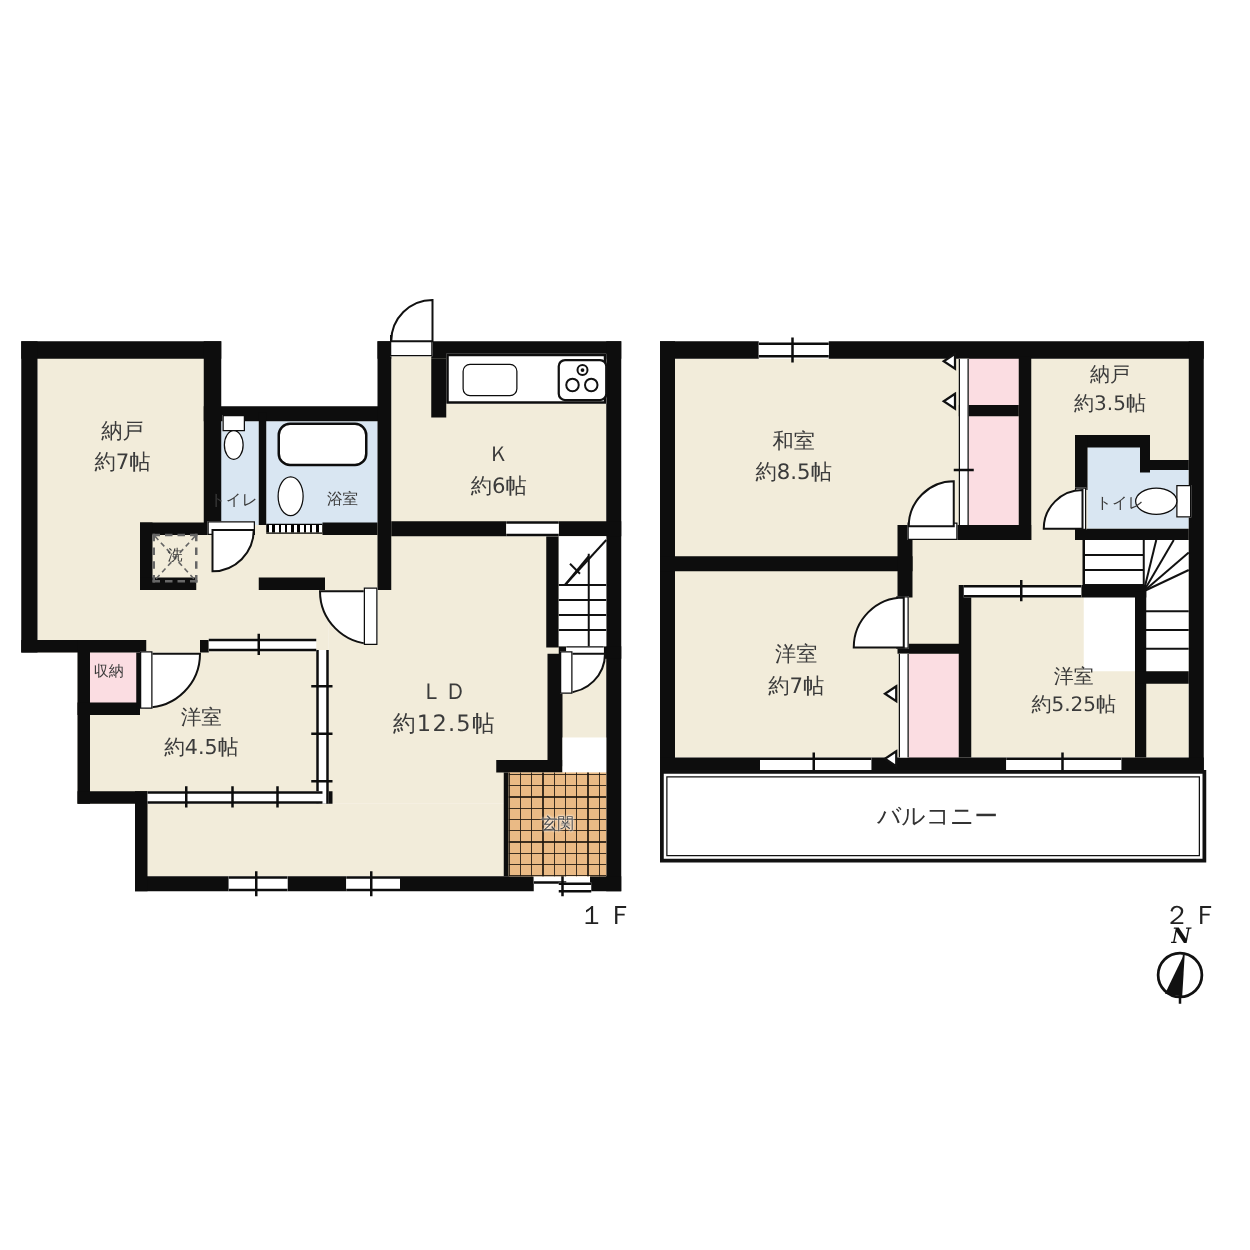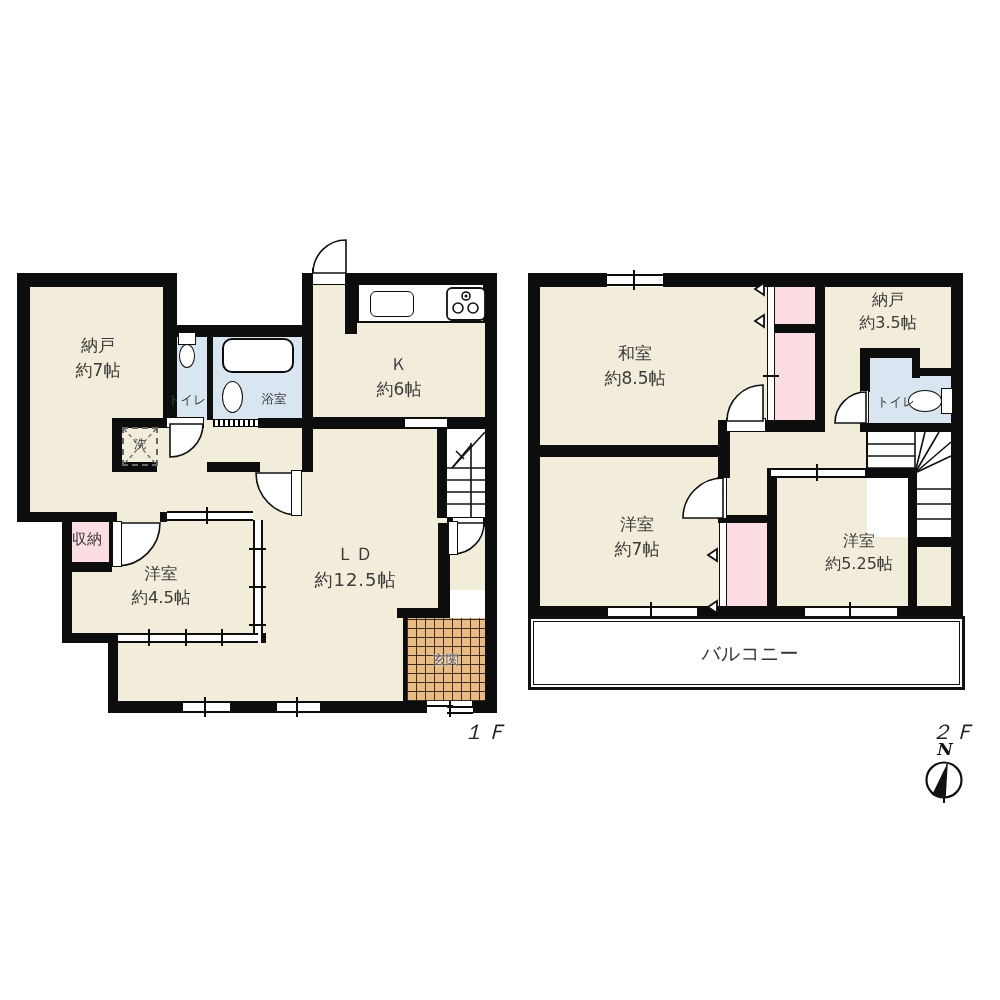--- a/index.html
+++ b/index.html
@@ -14,21 +14,21 @@
   .win{position:absolute;background:#fff;border-top:2px solid var(--wall);border-bottom:2px solid var(--wall);box-sizing:border-box;}
   .win.v{border:none;border-left:2px solid var(--wall);border-right:2px solid var(--wall);}
   .opening{position:absolute;background:#fff;border-top:2px solid var(--wall);border-bottom:2px solid var(--wall);box-sizing:border-box;}
   .tick{position:absolute;background:var(--wall);}
   .leaf{position:absolute;background:#fff;border:1.5px solid var(--wall);box-sizing:border-box;}
   .arc{position:absolute;overflow:visible;}
   .fixture{position:absolute;background:#fff;border:2px solid var(--wall);box-sizing:border-box;}
   .rlabel{position:absolute;text-align:center;color:#3b3b3b;line-height:1.45;white-space:nowrap;}
   .rlabel .nm,.rlabel .sz{display:block;}
   .small{font-size:12.5px;}
-  .floorlabel{position:absolute;font-size:21px;color:#222;letter-spacing:2px;font-style:italic;}
+  .floorlabel{position:absolute;font-size:21px;color:#222;letter-spacing:2px;}
   .tile{position:absolute;background-color:var(--tile);
     background-image:repeating-linear-gradient(0deg,rgba(30,22,14,.85) 0 1px,transparent 1px 9px),
                      repeating-linear-gradient(90deg,rgba(30,22,14,.85) 0 1px,transparent 1px 9px);}
   .dashedbox{position:absolute;border:2px dashed #666;box-sizing:border-box;}
   svg{position:absolute;overflow:visible;}
 </style>
 </head>
 <body>
 
 <div id="canvas">
@@ -174,21 +174,21 @@
     <div class="rlabel small" style="left:252px;top:390px;width:44px"><span>浴室</span></div>
     <div class="rlabel small" style="left:124px;top:436px;width:32px;font-size:12px"><span>洗</span></div>
     <div class="rlabel" style="left:360px;top:352px;width:78px;font-size:17px">
       <span class="nm">Ｋ</span>
         <span class="sz">約6帖</span>
     </div>
     <div class="rlabel" style="left:298px;top:541px;width:115px;font-size:18px;letter-spacing:1px">
       <span class="nm">ＬＤ</span>
         <span class="sz">約12.5帖</span>
     </div>
-    <div class="rlabel" style="left:64px;top:529px;width:46px;font-size:15px"><span>収納</span></div>
+    <div class="rlabel" style="left:64px;top:529px;width:46px;font-size:12px"><span>収納</span></div>
     <div class="rlabel" style="left:105px;top:562px;width:112px;font-size:16.5px">
       <span class="nm">洋室</span>
         <span class="sz">約4.5帖</span>
     </div>
     <div class="rlabel" style="left:412px;top:651px;width:68px;font-size:13px;color:#4a4a4a;text-shadow:0 0 2px #fff,0 0 2px #fff"><span>玄関</span></div>
     <div class="floorlabel" style="left:463px;top:718px"><span>１Ｆ</span></div>
   </div>
 
   <div>
 

